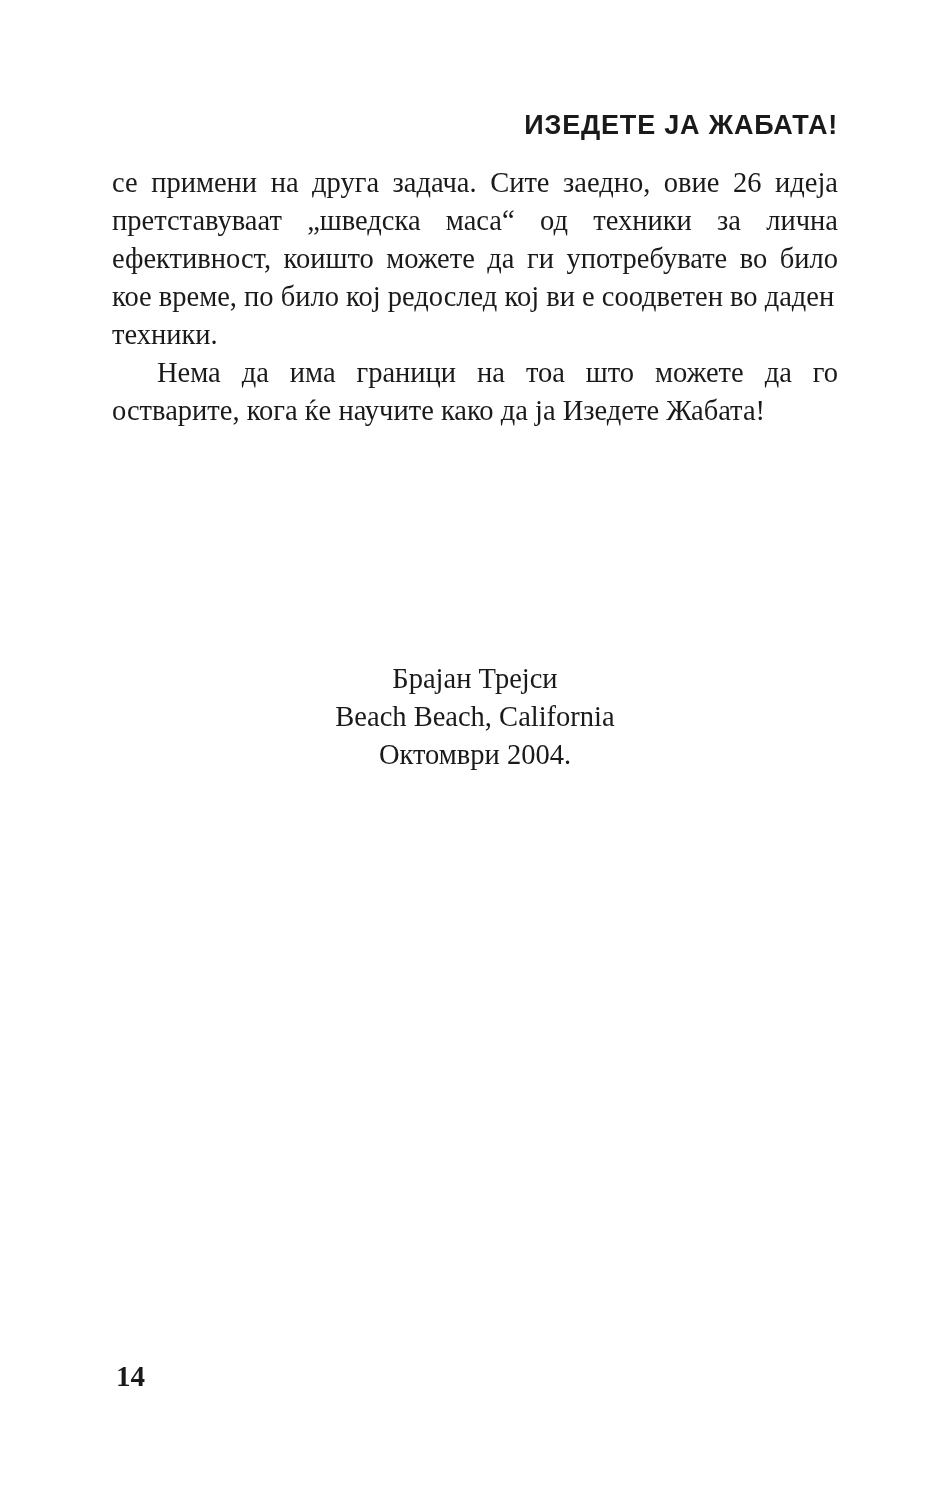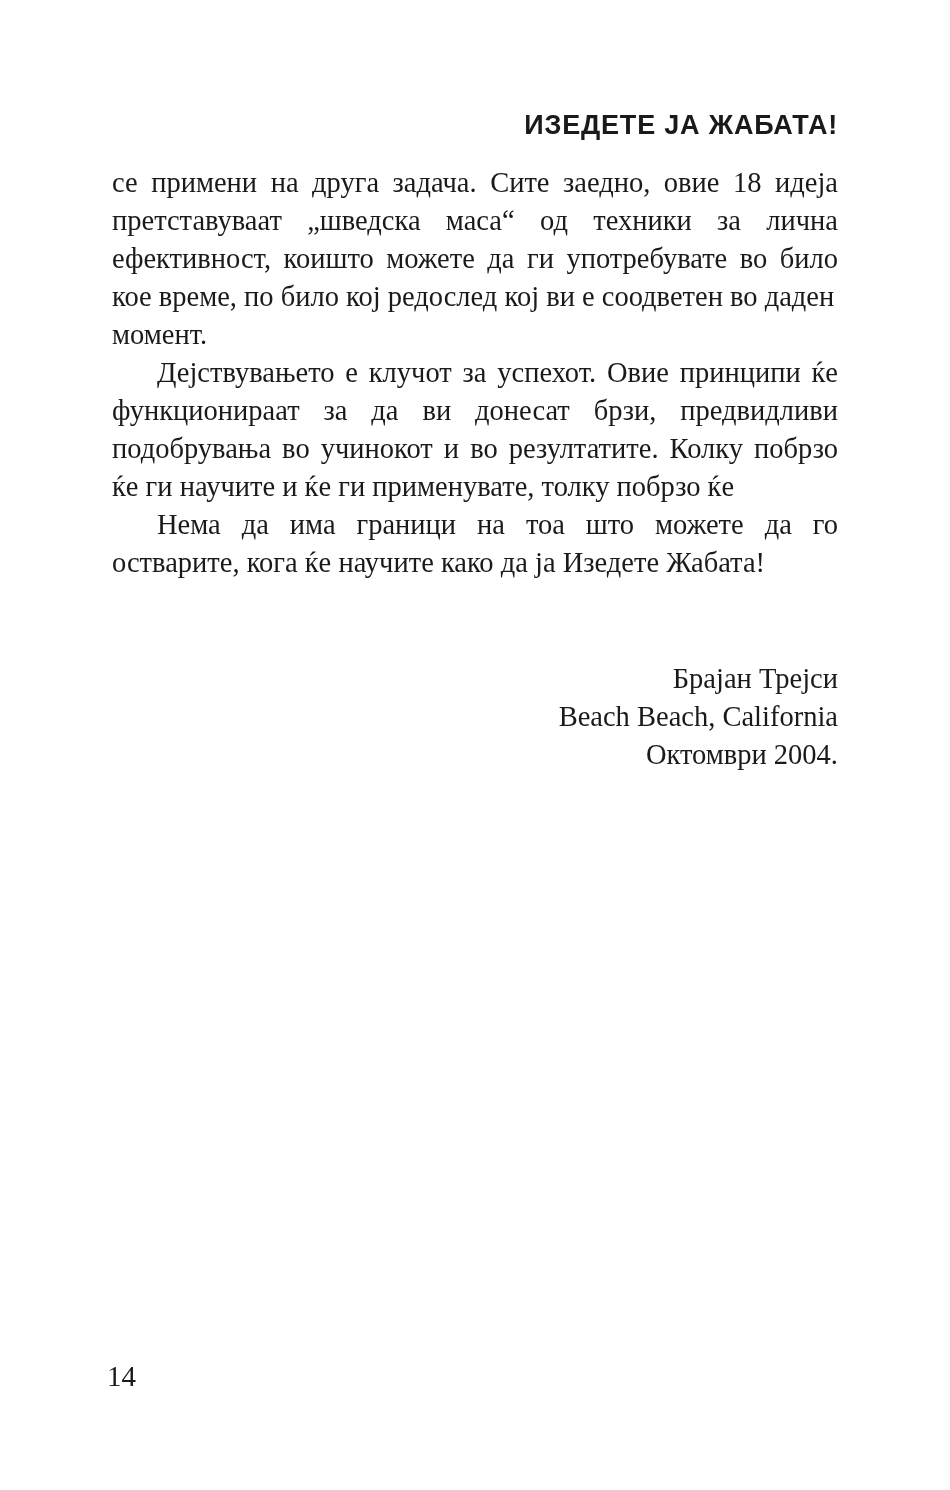--- a/index.html
+++ b/index.html
@@ -65,53 +65,54 @@
 
   .title-italic {
   }
 
   
   .signature {
     position: absolute;
     top: 660px;
     left: 112px;
     width: 726px;
-    text-align: right;
+    text-align: center;
   }
 
   .signature-line {
     margin: 0;
     font-size: 28.5px;
     line-height: 38px;
     color: #1a1a1a;
     white-space: nowrap;
   }
 
   
   .folio {
     position: absolute;
-    left: 107px;
+    left: 116px;
     top: 1362px;
     font-size: 29px;
     line-height: 1;
     color: #1a1a1a;
+    font-weight: bold;
   }
 </style>
 </head>
 <body>
 
 <div class="page">
 
   <div class="running-head">ИЗЕДЕТЕ ЈА ЖАБАТА!</div>
 
   <div class="text-column">
 
-    <p class="para"><span>се примени на друга задача. Сите заедно, овие 18 идеја претставуваат „шведска маса“ од техники за лична ефективност, коишто можете да ги употребувате во било кое време, по било кој редослед кој ви е соодветен во даден </span><span class="last-line">момент.</span></p>
+    <p class="para"><span>се примени на друга задача. Сите заедно, овие 26 идеја претставуваат „шведска маса“ од техники за лична ефективност, коишто можете да ги употребувате во било кое време, по било кој редослед кој ви е соодветен во даден </span><span class="last-line">техники.</span></p>
 
-    <p class="para indented"><span>Дејствувањето е клучот за успехот. Овие принципи ќе функционираат за да ви донесат брзи, предвидливи подобрувања во учинокот и во резултатите. Колку побрзо ќе ги научите и ќе ги применувате, толку побрзо ќе </span></p>
+    <p class="para indented"></p>
 
     <p class="para indented"><span>Нема да има граници на тоа што можете да го остварите, кога ќе научите како да ја </span><span class="title-italic">Изедете Жабата!</span></p>
 
   </div>
 
   <div class="signature">
     <p class="signature-line">Брајан Трејси</p>
     <p class="signature-line">Beach Beach, California</p>
     <p class="signature-line">Октомври 2004.</p>
   </div>

